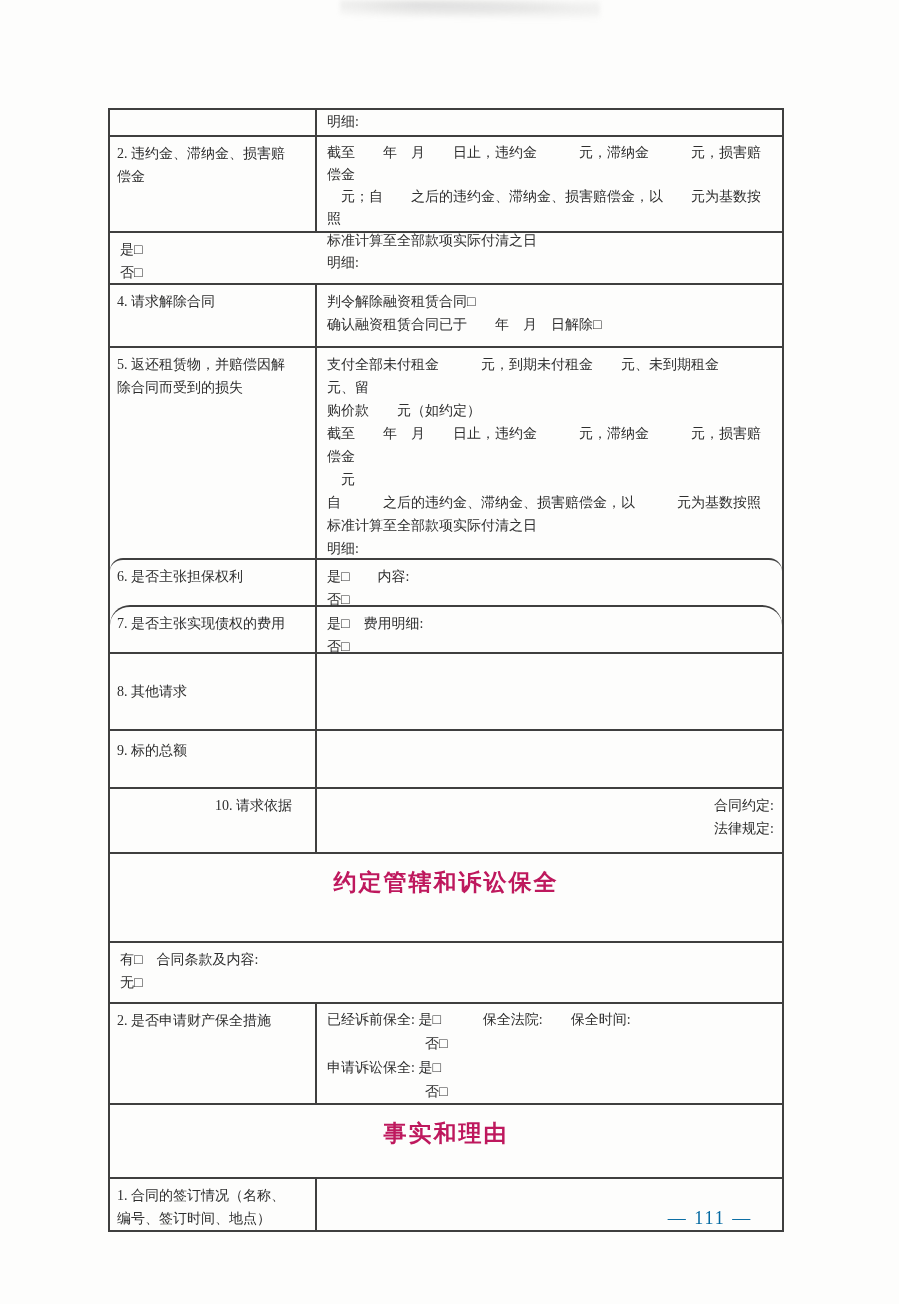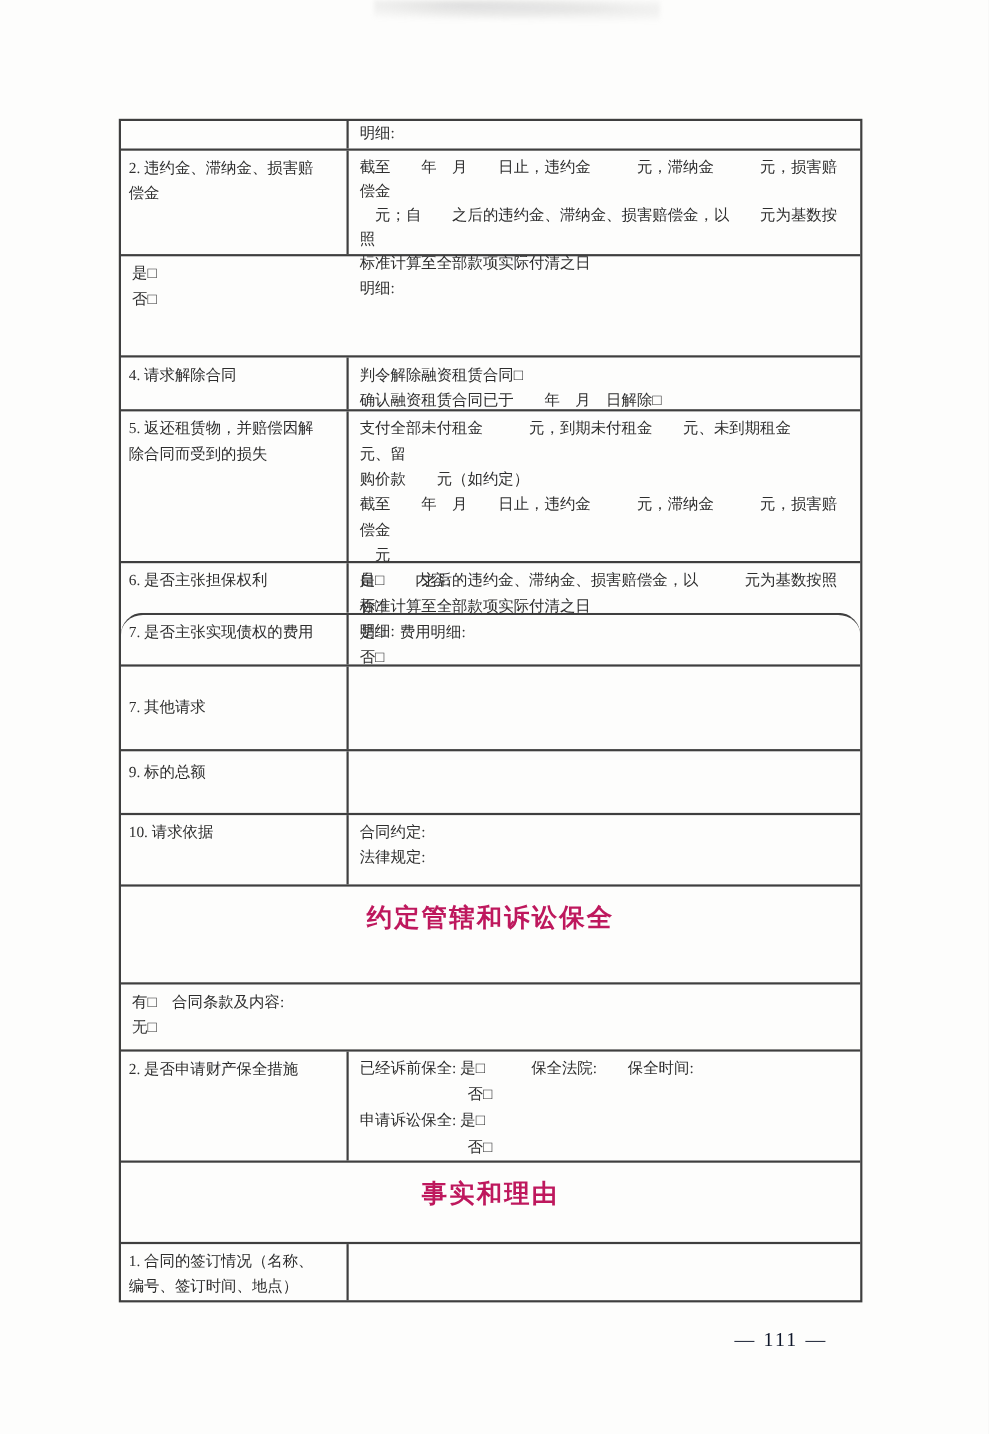--- a/index.html
+++ b/index.html
@@ -41,27 +41,27 @@
   .rc {
     flex: 1 1 auto;
     padding: 5px 8px 0 10px;
     line-height: 23px;
     white-space: pre-wrap;
   }
   
   .hr1  { height: 25px; }  .hr1 .lc, .hr1 .rc { padding-top: 2px; line-height: 20px; }
   .hr2  { height: 96px; }  .hr2 .rc { line-height: 22px; }
   .hr3  { height: 52px; }
-  .hr4  { height: 49px; margin-top: 40px; }
-  .hr5  { height: 138px; } .hr5 .rc { line-height: 23px; }
-  .hr6  { height: 47px; }
+  .hr4  { height: 63px; }
+  .hr5  { height: 212px; } .hr5 .rc { line-height: 23px; }
+  .hr6  { height: 47px; border-radius: 13px; }
   .hr7  { height: 47px; border-radius: 20px; }
   .hr8  { height: 77px; align-items: center; } .hr8 .lc { height: 100%; display: flex; align-items: center; padding-top: 0; }
   .hr9  { height: 58px; gap: 29px; } .hr9 .lc { padding-top: 8px; }
-  .hr10 { height: 65px; }
+  .hr10 { height: 65px; text-align: right; }
   .hrA1 { height: 61px; }
   .hrA2 { height: 101px; } .hrA2 .rc { line-height: 24px; padding-top: 4px; }
   .hrB1 { height: 53px; }
   .section-row {
     display: block;
     text-align: center;
   }
   .sec1 { height: 89px; }
   .sec2 { height: 74px; }
   .section-title {
@@ -73,21 +73,21 @@
     color: #be185d;
   }
   .page-number {
     position: absolute;
     left: 640px;
     top: 1208px;
     width: 140px;
     text-align: center;
     font-size: 18px;
     letter-spacing: 2px;
-    color: #0f172a;
+    color: #0369a1;
   }
 </style>
 </head>
 <body>
 
 <div class="page">
   <div class="scan-smudge"></div>
 
   <div class="form-table">
 
@@ -132,21 +132,21 @@
 否□</div>
     </div>
 
     <div class="trow hr7">
       <div class="lc">7. 是否主张实现债权的费用</div>
       <div class="rc">是□　费用明细:
 否□</div>
     </div>
 
     <div class="trow hr8">
-      <div class="lc">7. 其他请求</div>
+      <div class="lc">8. 其他请求</div>
       <div class="rc"></div>
     </div>
 
     <div class="trow hr9">
       <div class="lc">9. 标的总额</div>
       <div class="rc"></div>
     </div>
 
     <div class="trow hr10">
       <div class="lc">10. 请求依据</div>

